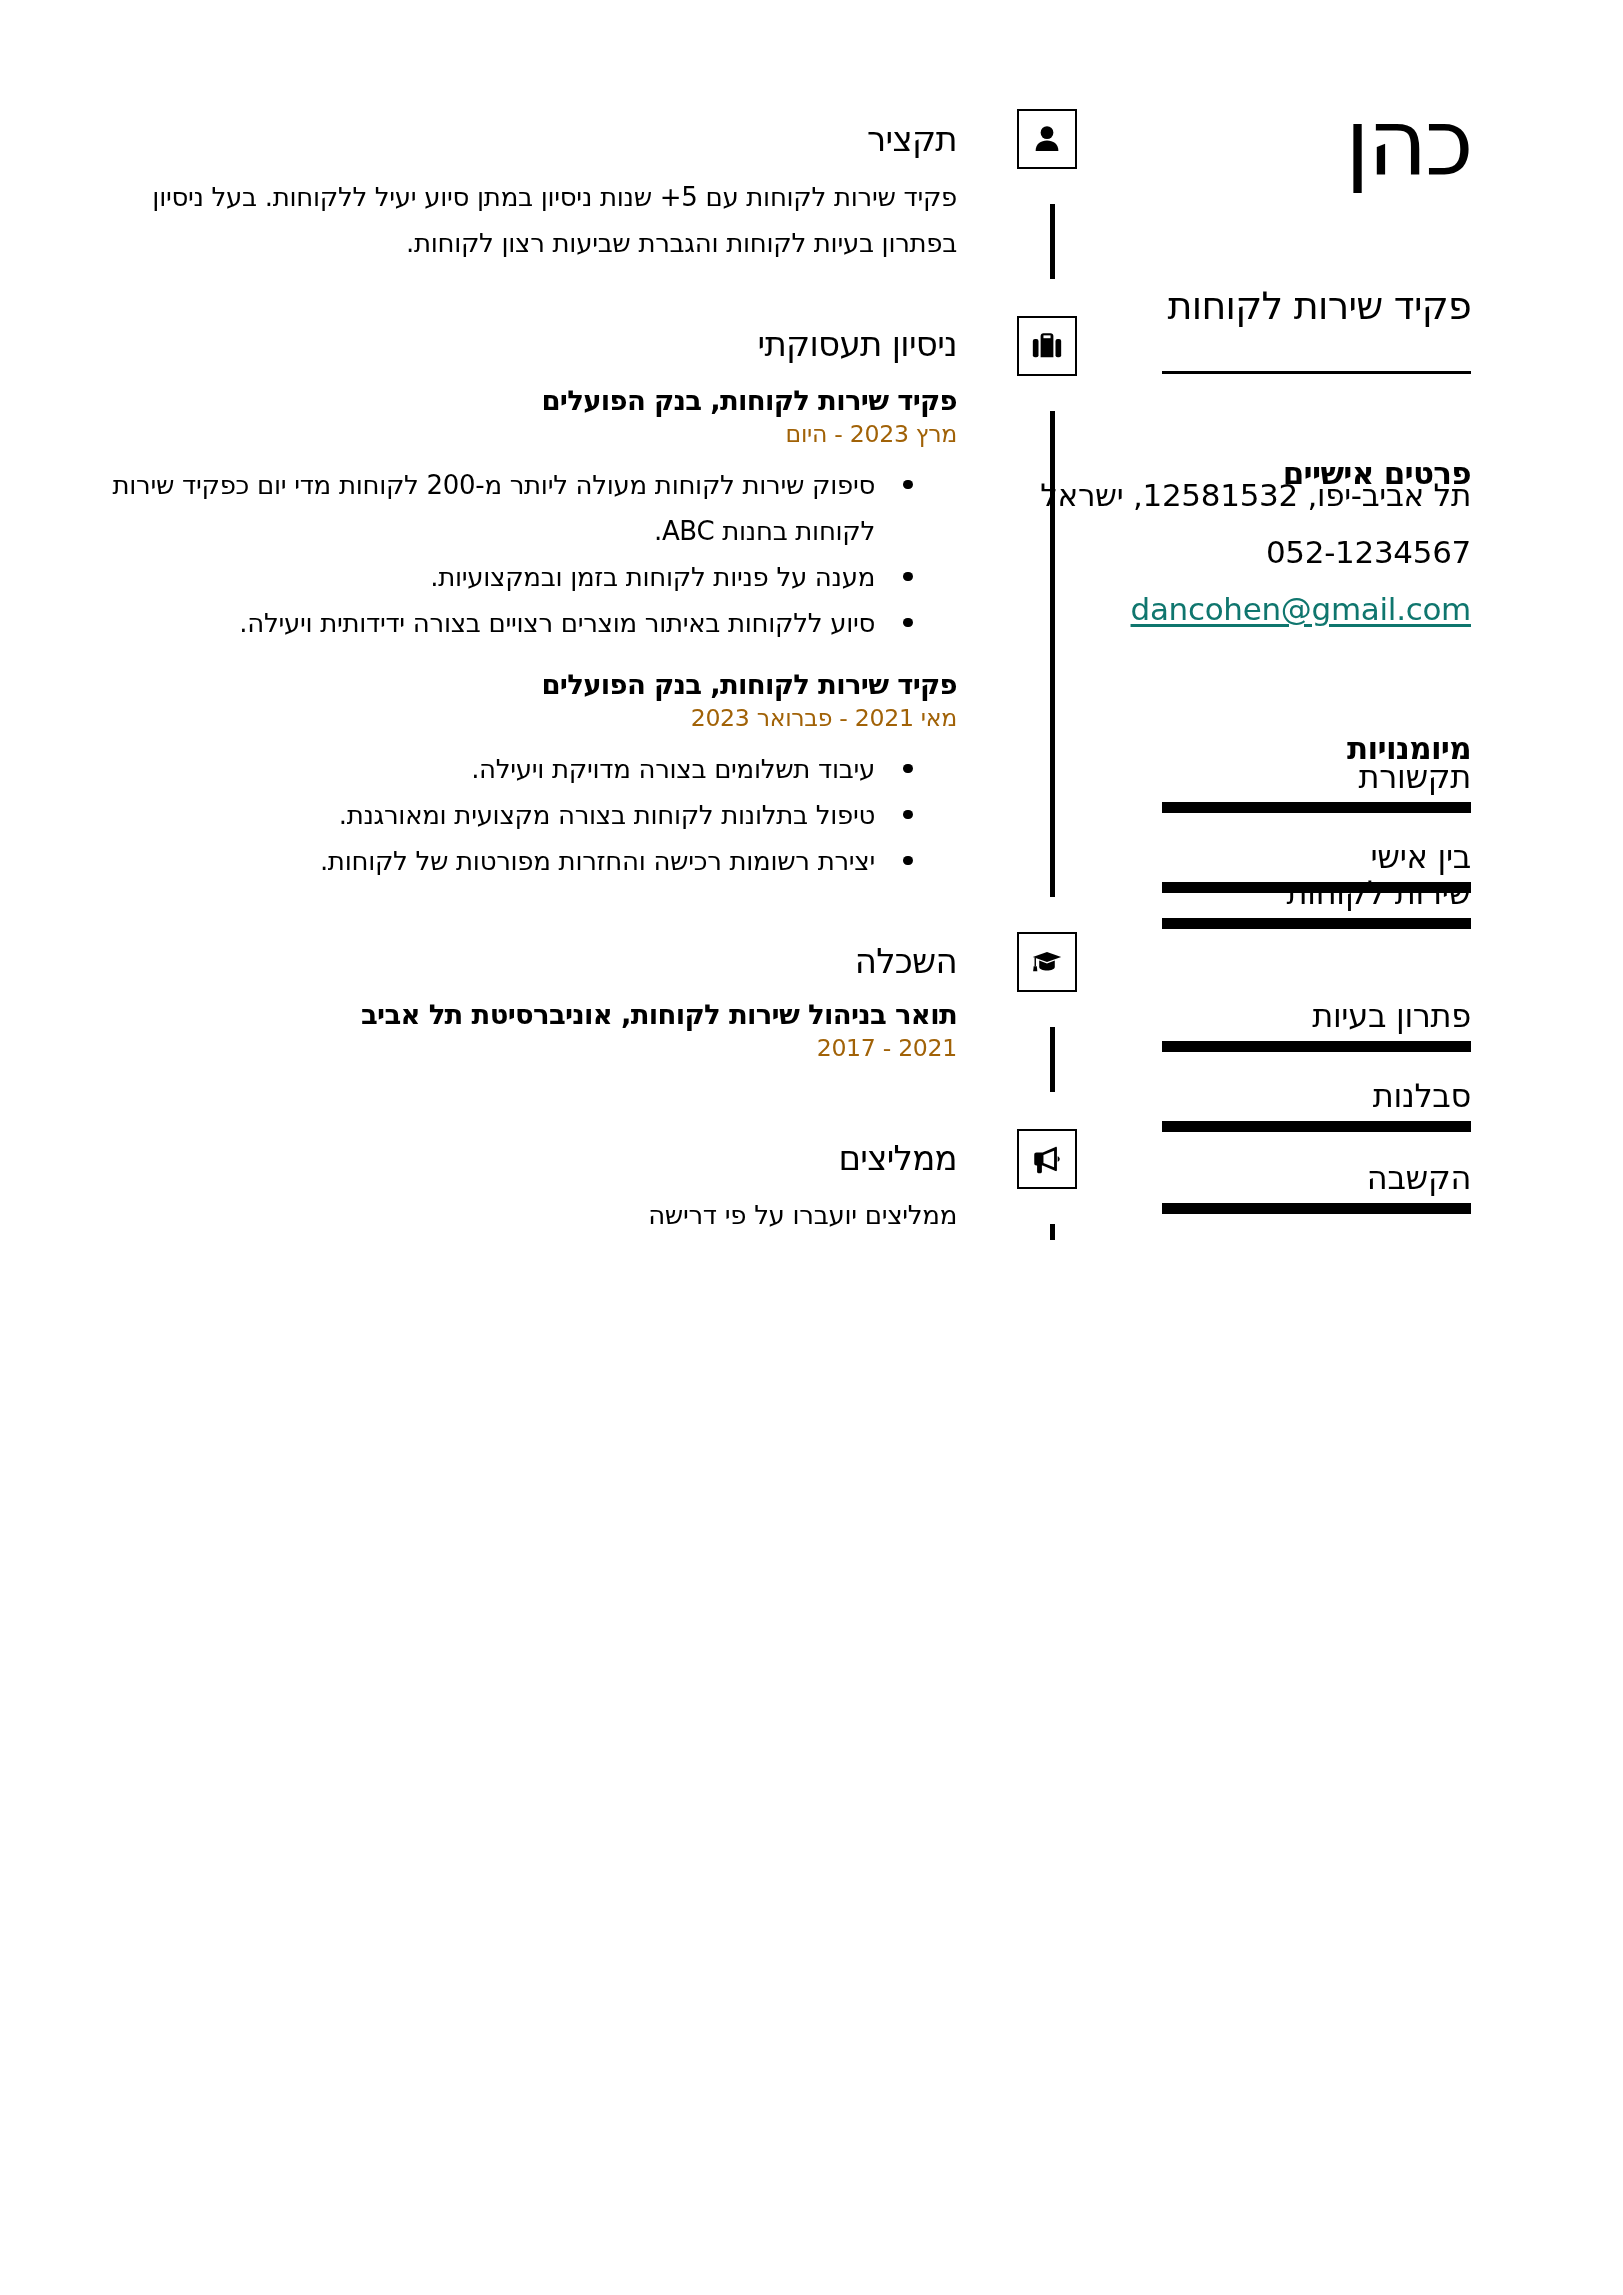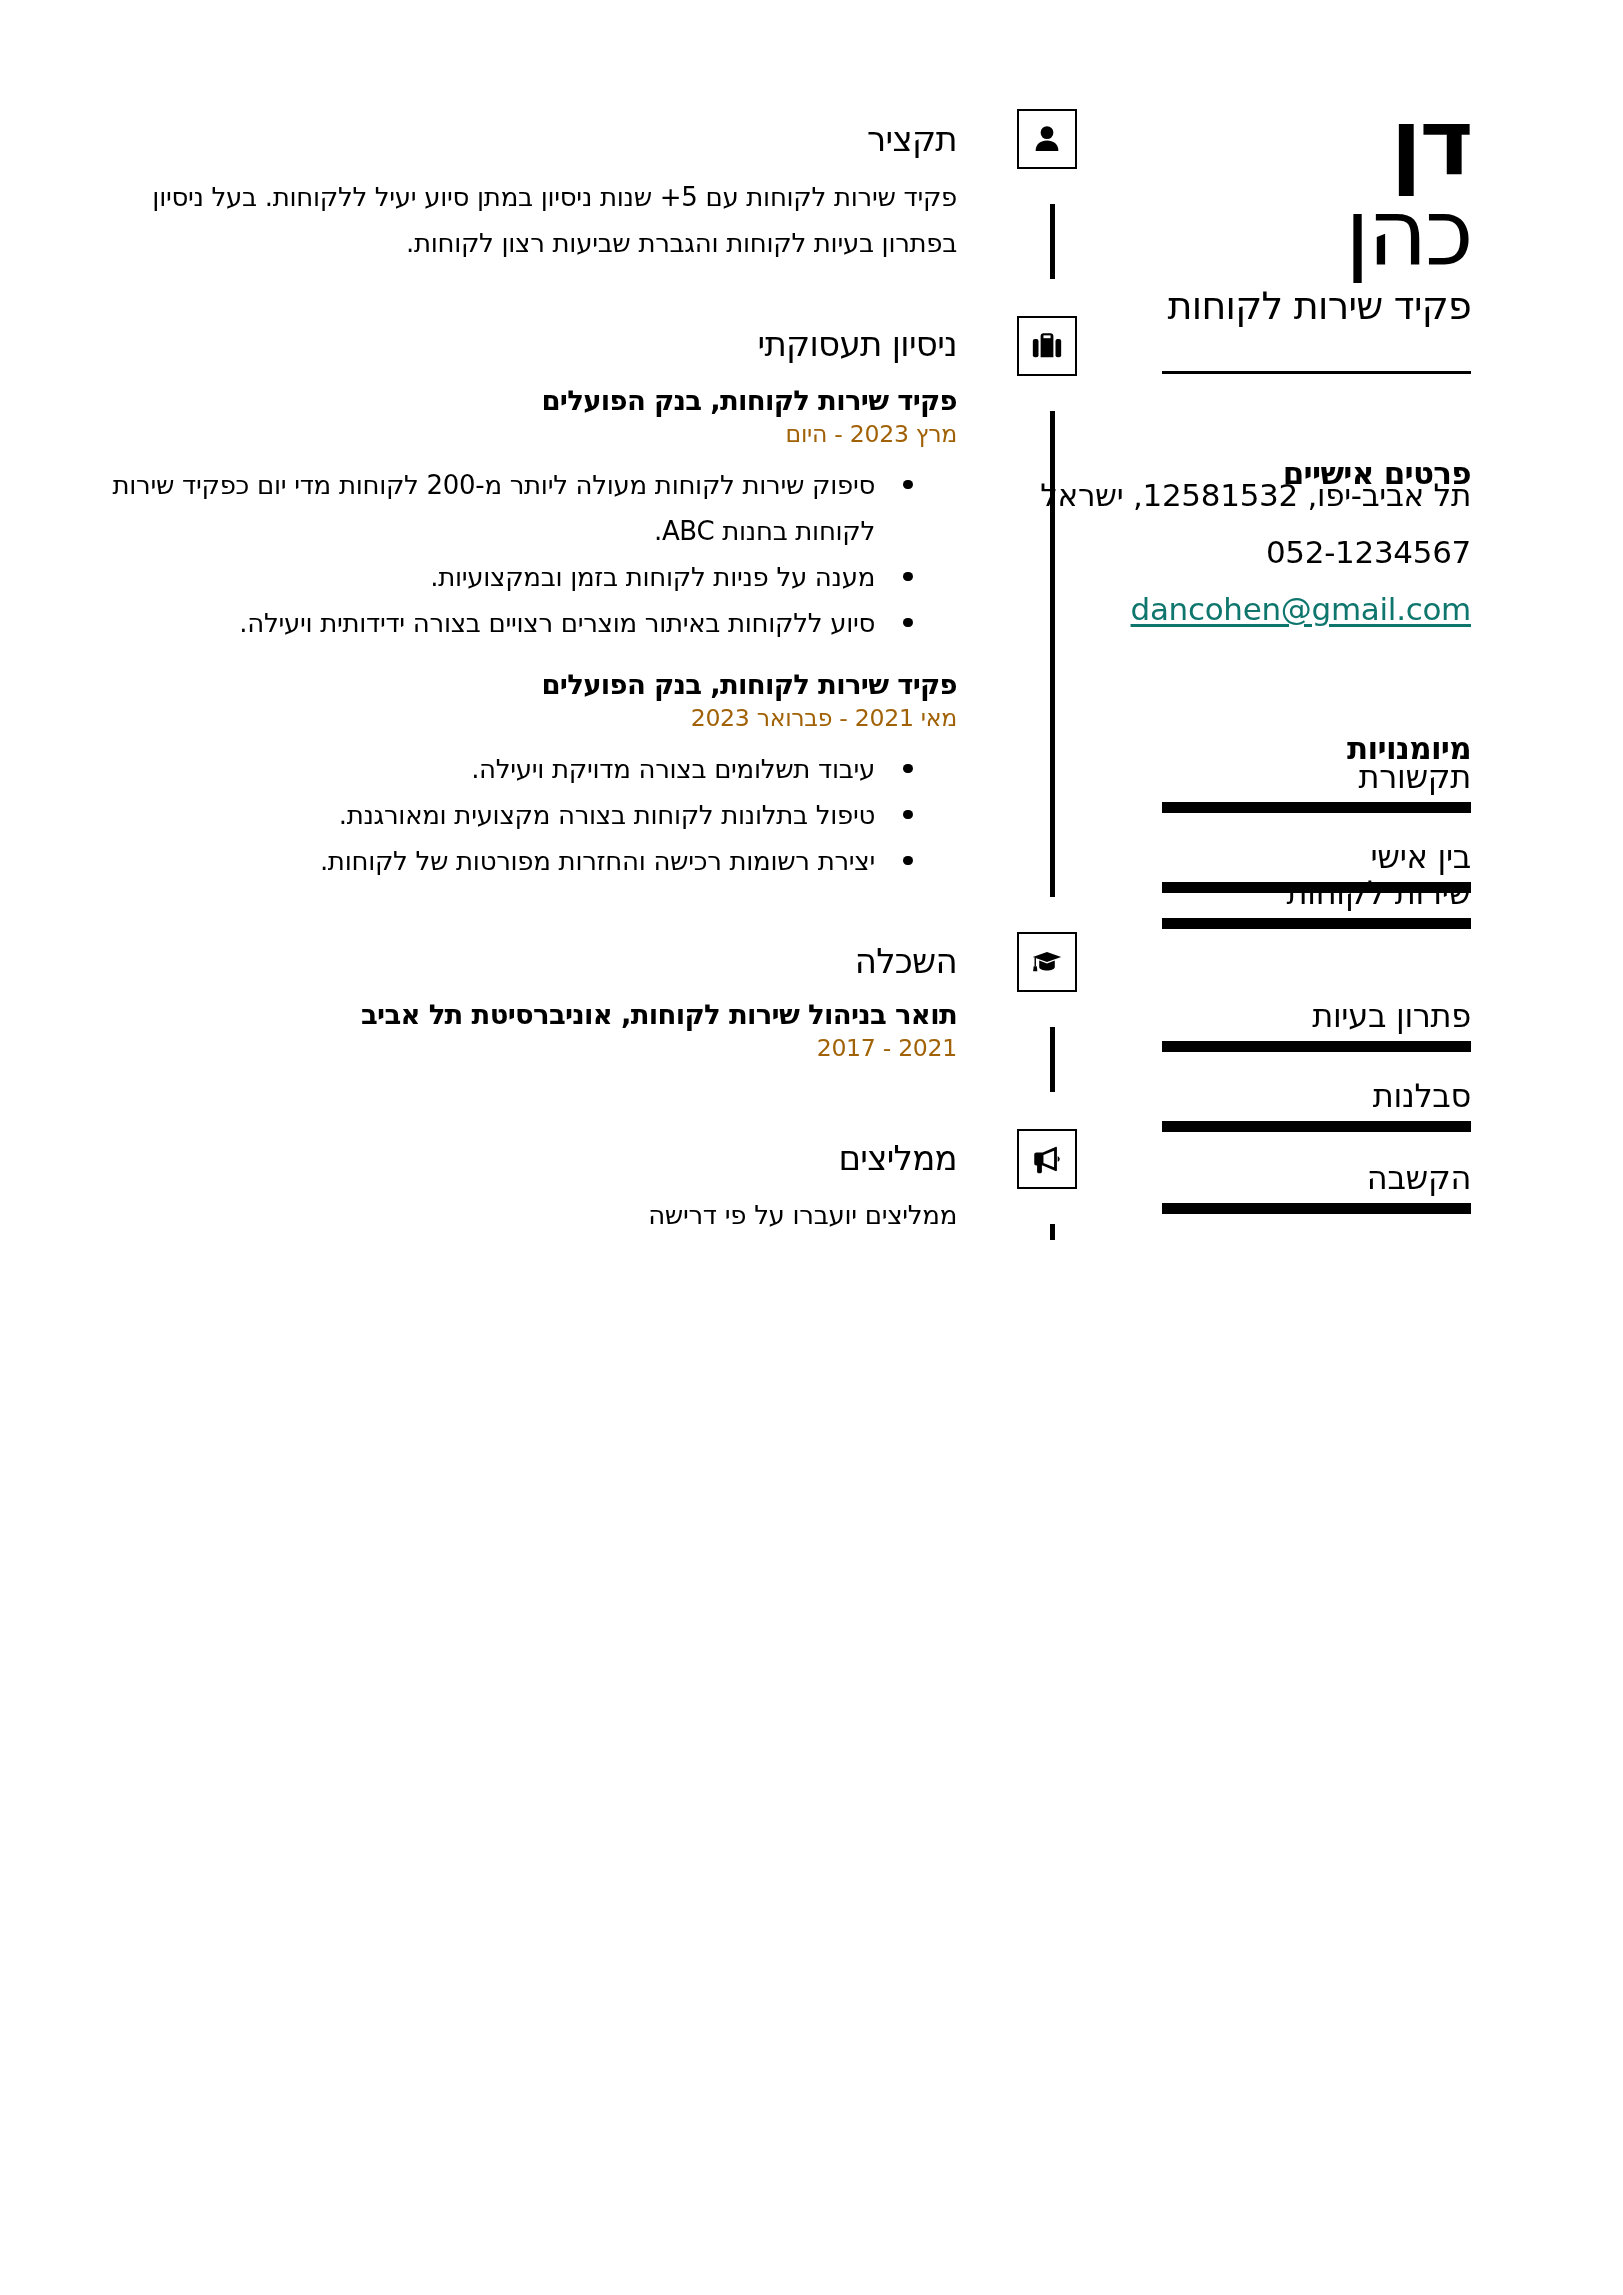--- a/index.html
+++ b/index.html
@@ -36,21 +36,20 @@
   .job-head { right: 666px; font-size: 27.5px; line-height: 35px; font-weight: 700; letter-spacing: -0.7px; }
   .job-date { right: 666px; font-size: 23.6px; line-height: 30px; color: #a16207; letter-spacing: -0.3px; }
   .bullets { right: 666px; width: 832px; margin: 0; padding: 0 82px 0 0; list-style: none; font-size: 26px; line-height: 46px; letter-spacing: -0.3px; }
   .bullets li { position: relative; padding-right: 0; }
   .bullets li::before { content: ""; position: absolute; right: -38px; top: 17.7px; width: 9.8px; height: 9.8px; border-radius: 50%; background: #000; }
 </style>
 </head>
 <body>
 
 <div class="abs name rtl">
-  <span class="first">דן</span>
   <span class="last">כהן</span>
 </div>
 <div class="abs job-title rtl">פקיד שירות לקוחות</div>
 <div class="abs side-divider"></div>
 
 <div class="abs side-heading rtl" style="top:418px;">פרטים אישיים</div>
 <div class="abs side-text rtl" style="top:477px;">תל אביב-יפו, 12581532, ישראל</div>
 <div class="abs side-text rtl" style="top:534px;">052-1234567</div>
 <div class="abs side-text rtl" style="top:591px;"><a>dancohen@gmail.com</a></div>
 

